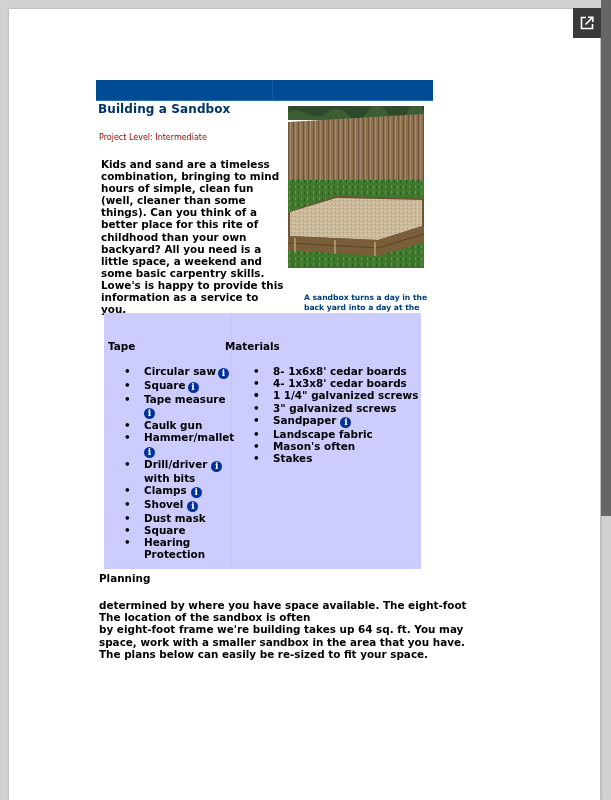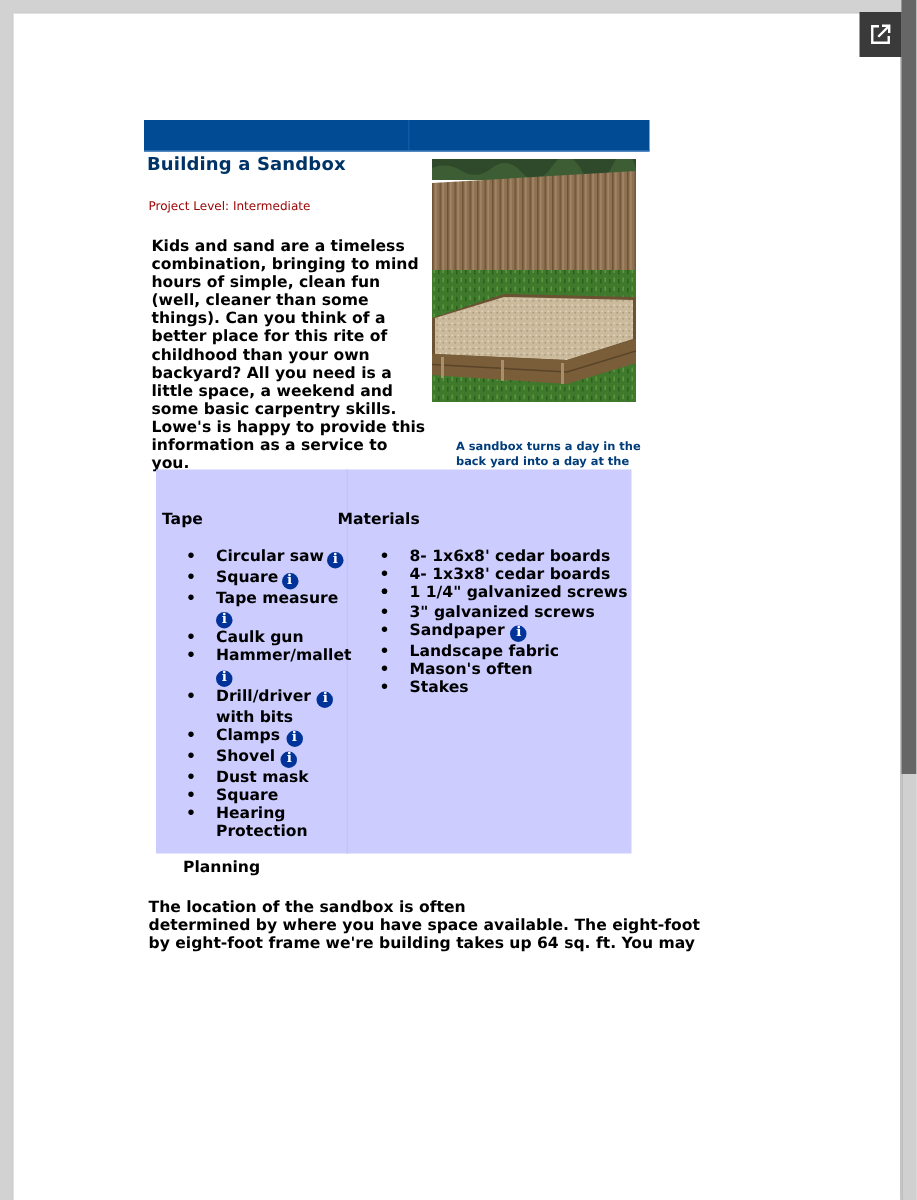--- a/index.html
+++ b/index.html
@@ -189,21 +189,20 @@
       cursor: pointer;
     }
     .planning-heading {
       position: absolute;
       left: 99px;
       top: 572px;
       font-size: 10.4px;
       font-weight: bold;
       color: #000;
       white-space: nowrap;
-      margin-left: 23px;
     }
     .planning-body {
       position: absolute;
       left: 99px;
       top: 599px;
       width: 330px;
       margin: 0;
       font-size: 10.4px;
       line-height: 12.2px;
       font-weight: bold;
@@ -286,23 +285,25 @@
   <li><span class="bullet">•</span><span>1 1/4" galvanized screws</span></li>
   <li><span class="bullet">•</span><span>3" galvanized screws</span></li>
   <li><span class="bullet">•</span><span>Sandpaper</span><span class="info-icon" style="margin-left:4px">i</span></li>
   <li><span class="bullet">•</span><span>Landscape fabric</span></li>
   <li><span class="bullet">•</span><span>Mason's often</span></li>
   <li><span class="bullet">•</span><span>Stakes</span></li>
 </ul>
 
 <div class="planning-heading">Planning</div>
 <p class="planning-body">
+  <span>determined by where you have space available. The eight-foot</span>
   <span>The location of the sandbox is often</span>
-  <span>determined by where you have space available. The eight-foot</span>
   <span>by eight-foot frame we're building takes up 64 sq. ft. You may</span>
+  <span>space, work with a smaller sandbox in the area that you have.</span>
+  <span>The plans below can easily be re-sized to fit your space.</span>
 </p>
 
 <div class="scrollbar-track"></div>
 <div class="scrollbar-thumb"></div>
 <div class="popout-button">
   <svg width="14" height="14" viewBox="0 0 14 14">
     <path d="M6 1.5 H1.5 V12.5 H12.5 V8" stroke="#ffffff" stroke-width="1.6" fill="none"></path>
     <path d="M8 1.2 H12.8 V6" stroke="#ffffff" stroke-width="1.6" fill="none"></path>
     <path d="M12.6 1.4 L5.5 8.5" stroke="#ffffff" stroke-width="1.6"></path>
   </svg>

